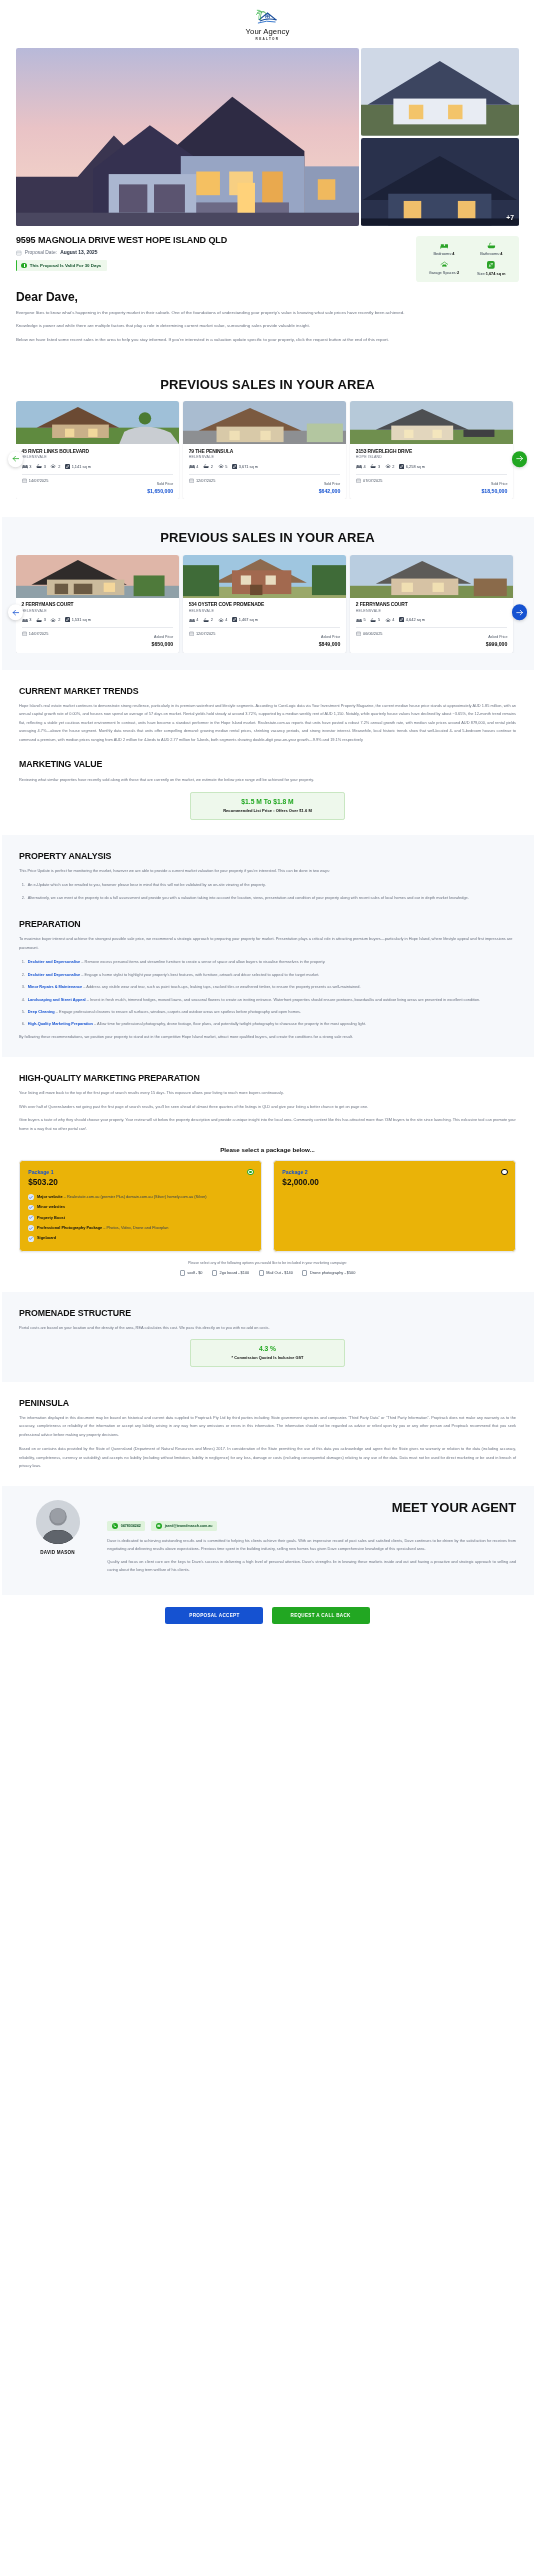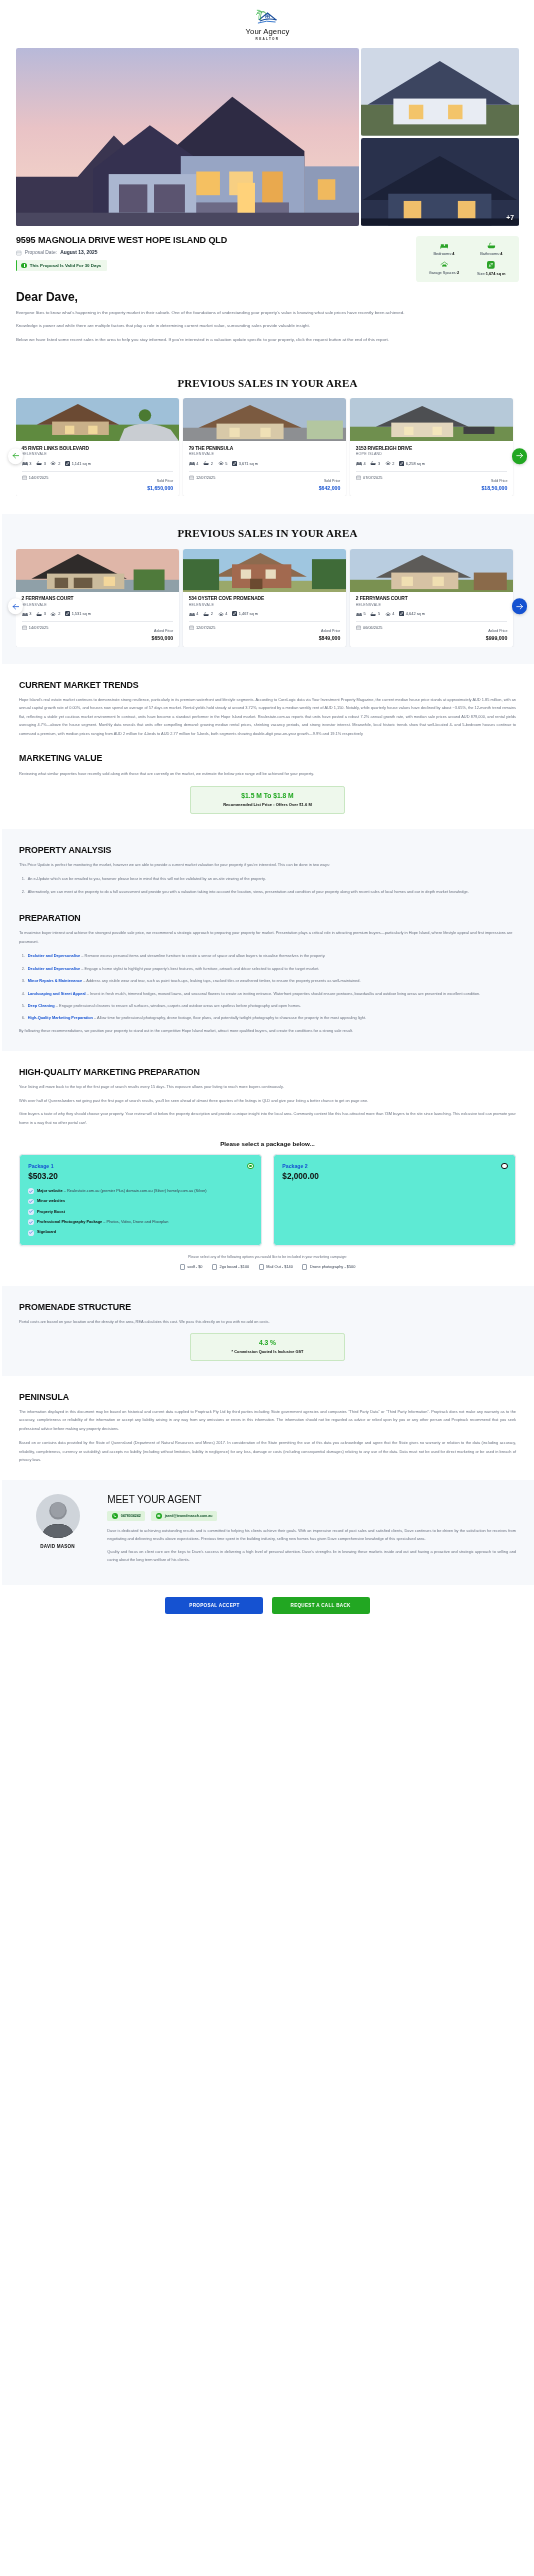--- a/index.html
+++ b/index.html
@@ -57,22 +57,22 @@
   .stat-label { font-size: 3.9px; color: #374151; }
   .stat-label b { color: #111; font-weight: 700; }
 
   
   .letter { padding: 8.2px 14.4px 14.4px; }
   .letter h3 { font-size: 12px; font-weight: 700; color: #111; margin-bottom: 5.2px; }
   .letter p { font-size: 4.4px; line-height: 1.85; color: #6b7280; margin-bottom: 5.2px; max-width: 464px;}
 
   
   .sec-title-center {
-    text-align: center; font-size: 11px; font-weight: 700;
-    letter-spacing: 0.1px; color: #111; padding: 13.4px 0 9.3px; font-family: Liberation Serif, serif;
+    text-align: center; font-size: 13px; font-weight: 700;
+    letter-spacing: 0.1px; color: #111; padding: 13.4px 0 9.3px;
   }
   .sec-title {
     font-size: 8.8px; font-weight: 700; color: #111;
     letter-spacing: -0.1px; margin-bottom: 6.2px;
   }
 
   
   .band-white { background: #fff; }
   .band-grey  { background: #f6f8fb; }
   .carousel { position: relative; padding: 0 14.4px 17.5px; }
@@ -125,21 +125,21 @@
   .value-note { font-size: 4.1px; font-weight: 700; color: #111; margin-top: 2.6px; }
 
   ol.numlist { margin: 6.2px 0 0 7.2px; }
   ol.numlist li { font-size: 3.9px; line-height: 2; color: #6b7280; margin-bottom: 4.6px; padding-left: 1.5px;}
   ol.numlist li b.hl { color: #1552d1; font-weight: 700; }
 
   
   .pkg-head { text-align: center; font-size: 6.2px; font-weight: 700; color: #111; margin: 13.4px 0 7.2px; }
   .pkg-row { display: flex; gap: 11.3px; justify-content: center; padding: 0 17.5px; }
   .pkg {
-    flex: 1 1 0; background: #5eead4; border: 0.5px solid #e4e7ec; border-radius: 3.6px;
+    flex: 1 1 0; background: #eab308; border: 0.5px solid #e4e7ec; border-radius: 3.6px;
     padding: 7.2px 8.2px 9.3px; position: relative; min-height: 77px;
     box-shadow: 0 0.5px 1.5px rgba(16,24,40,.05);
   }
   .pkg-name { font-size: 5.2px; font-weight: 700; color: #1552d1; }
   .pkg-price { font-size: 8.2px; font-weight: 700; color: #111; margin-top: 3.6px; }
   .radio { position: absolute; right: 7.2px; top: 7.2px; width: 6.7px; height: 6.7px; border-radius: 50%; border: 0.8px solid #111; background:#fff;}
   .radio.on { border-color: #22a722; }
   .radio.on:after { content:""; position:absolute; inset:1.1px; border-radius:50%; background:#22a722; }
   .pkg-feats { margin-top: 6.7px; display: flex; flex-direction: column; gap: 4.1px; }
   .pkg-feat { display: flex; gap: 3.1px; align-items: flex-start; font-size: 3.9px; color: #374151; line-height: 1.6;}
@@ -160,21 +160,21 @@
   .comm-val { font-size: 6.7px; font-weight: 700; color: #22a722; }
   .comm-note { font-size: 3.9px; font-weight: 700; color: #111; margin-top: 2.6px; }
 
   
   .agent-band { background: #f6f8fb; padding: 14.4px 17.5px 15.5px; }
   .agent-row { display: flex; gap: 11.3px; align-items: flex-start; }
   .agent-left { flex: 0 0 77px; display: flex; flex-direction: column; align-items: center; }
   .agent-photo { width: 44px; height: 44px; border-radius: 50%; overflow: hidden; display:block;}
   .agent-name { font-size: 4.6px; font-weight: 700; color: #111; letter-spacing: 0.2px; margin-top: 5.2px; }
   .agent-right { flex: 1; }
-  .agent-head { font-size: 10px; font-weight: 400; color: #111; letter-spacing: -0.1px; }
+  .agent-head { font-size: 13px; font-weight: 700; color: #111; letter-spacing: -0.1px; text-align: right; }
   .agent-contacts { display: flex; gap: 6.2px; margin-top: 5.2px; flex-wrap: wrap;}
   .contact-pill {
     display: inline-flex; align-items: center; gap: 2.6px;
     background: #dff3dc; color: #14532d; border-radius: 1.5px;
     padding: 2.1px 4.6px; font-size: 3.6px; font-weight: 600;
   }
   .contact-ico { width: 6.2px; height: 6.2px; border-radius: 50%; background: #22a722; display:flex;align-items:center;justify-content:center;color:#fff;}
   .agent-bio { margin-top: 6.2px; }
   .agent-bio p { font-size: 3.9px; line-height: 2.05; color: #6b7280; margin-bottom: 5.2px; text-align: justify;}
 

